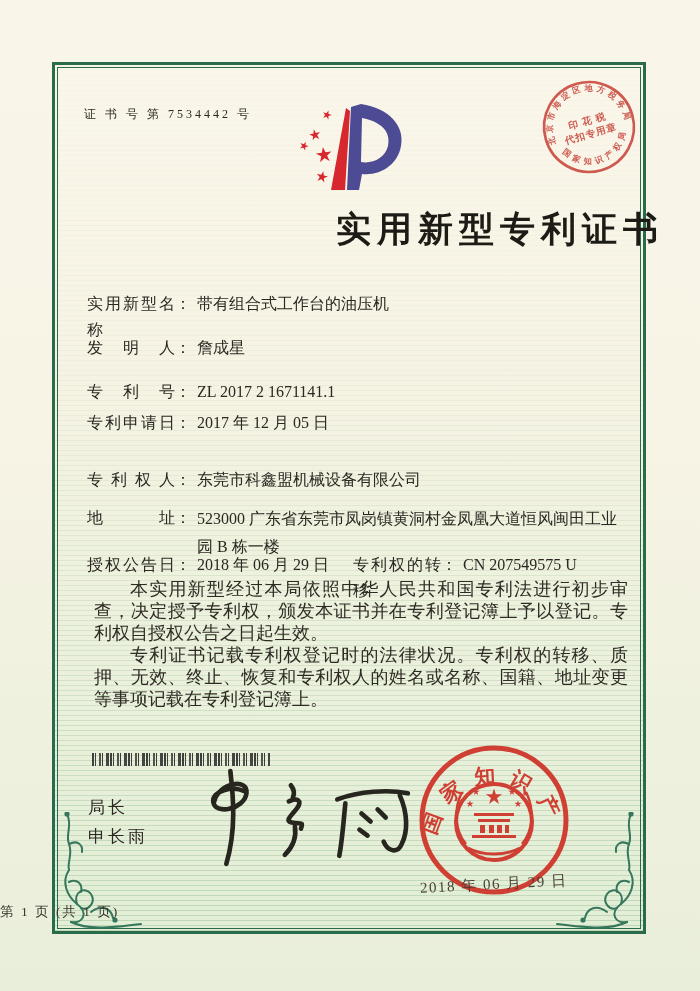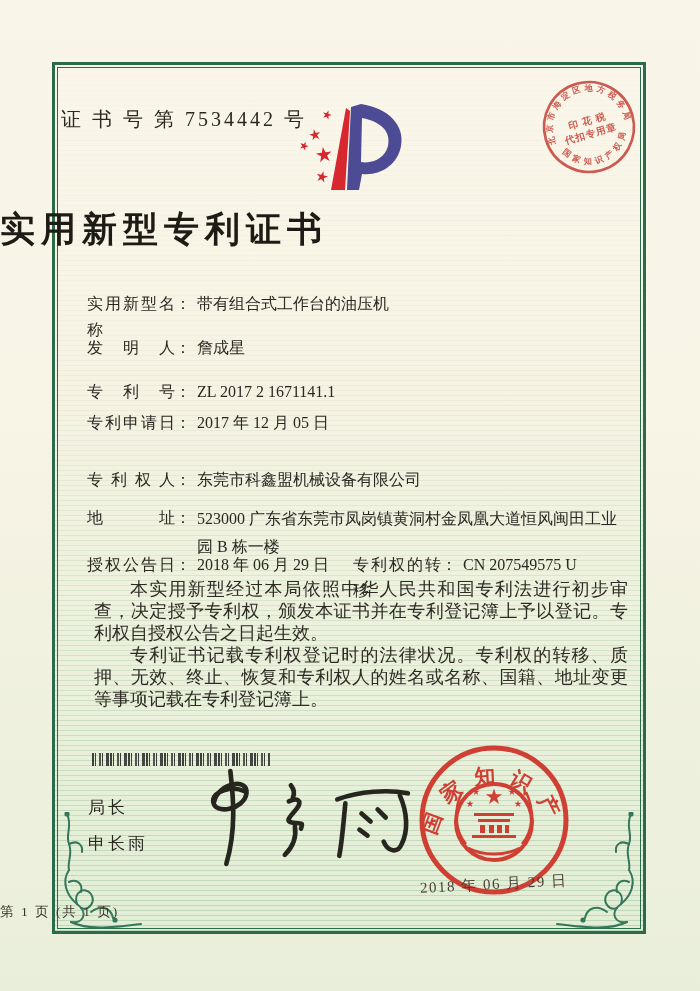--- a/index.html
+++ b/index.html
@@ -15,28 +15,28 @@
   .cert-waves { position:absolute; inset:0;
              background:repeating-linear-gradient(180deg, rgba(118,168,118,0.38) 0 1px, rgba(255,255,255,0) 1px 5px);
              -webkit-mask-image:linear-gradient(180deg, rgba(0,0,0,0.06) 0%, rgba(0,0,0,0.12) 30%, rgba(0,0,0,0.45) 62%, rgba(0,0,0,0.85) 100%);
              mask-image:linear-gradient(180deg, rgba(0,0,0,0.06) 0%, rgba(0,0,0,0.12) 30%, rgba(0,0,0,0.45) 62%, rgba(0,0,0,0.85) 100%); }
 
   
   .frame-outer { position:absolute; left:52px; top:62px; width:594px; height:872px;
                  border:3px solid #2a6b4c; }
   .frame-inner { position:absolute; inset:2px; border:1px solid #2a6b4c; }
 
-  .cert-no { position:absolute; left:61px; top:106px; font-size:20px; letter-spacing:3px; color:#2b2820; }
+  .cert-no { position:absolute; left:84px; top:106px; font-size:12px; letter-spacing:3px; color:#2b2820; }
 
   .logo { position:absolute; left:293px; top:102px; width:112px; height:98px; }
 
   .tax-stamp { position:absolute; left:540px; top:78px; width:98px; height:98px;
                transform:rotate(-16deg); opacity:.88; }
 
-  .title { position:absolute; left:0; top:206px; width:664px; text-align:left;
+  .title { position:absolute; left:0; top:206px; width:664px; text-align:right;
            font-size:35px; font-weight:bold; letter-spacing:6px; color:#1d1b15; }
 
   .frow { position:absolute; left:87px; width:540px; font-size:16px; color:#2b2822; line-height:26px; }
   .flabel { display:inline-block; width:88px; text-align:justify; text-align-last:justify; vertical-align:top; }
   .fcolon { display:inline-block; vertical-align:top; }
   .fvalue { display:inline-block; vertical-align:top; margin-left:6px; max-width:430px; }
   .addr-value { width:440px; line-height:28px; }
   .row1 { top:291px; } .row2 { top:335px; } .row3 { top:379px; }
   .row4 { top:410px; } .row5 { top:467px; } .row6 { top:505px; } .row7 { top:552px; }
   .grant-right { position:absolute; left:266px; top:0; }
@@ -45,21 +45,21 @@
            font-size:18px; line-height:22px; color:#2e2b24; text-align:justify; }
   .paras p { text-indent:2em; }
 
   .barcode { position:absolute; left:92px; top:753px; width:178px; height:13px; opacity:.82;
       background-image:repeating-linear-gradient(90deg,
         #1a1a1a 0 2px, transparent 2px 3px, #1a1a1a 3px 4px, transparent 4px 7px,
         #333 7px 9px, transparent 9px 10px, #151515 10px 11px, transparent 11px 14px,
         #222 14px 17px, transparent 17px 18px); }
 
   .signoff { position:absolute; left:88px; top:796px; font-size:17px; letter-spacing:3px; color:#2b2822; }
-  .signoff div { margin-bottom:13px; }
+  .signoff div { margin-bottom:6px; }
 
   .signature { position:absolute; left:190px; top:763px; width:232px; height:106px; }
 
   .seal { position:absolute; left:404px; top:740px; width:180px; height:172px; }
 
   .flourish { position:absolute; width:92px; height:122px; color:#35775b; }
   .flourish-left { left:53px; top:812px; }
   .flourish-right { left:553px; top:812px; transform:scaleX(-1); }
 
   .footer { position:absolute; left:0; top:903px; width:700px; 

